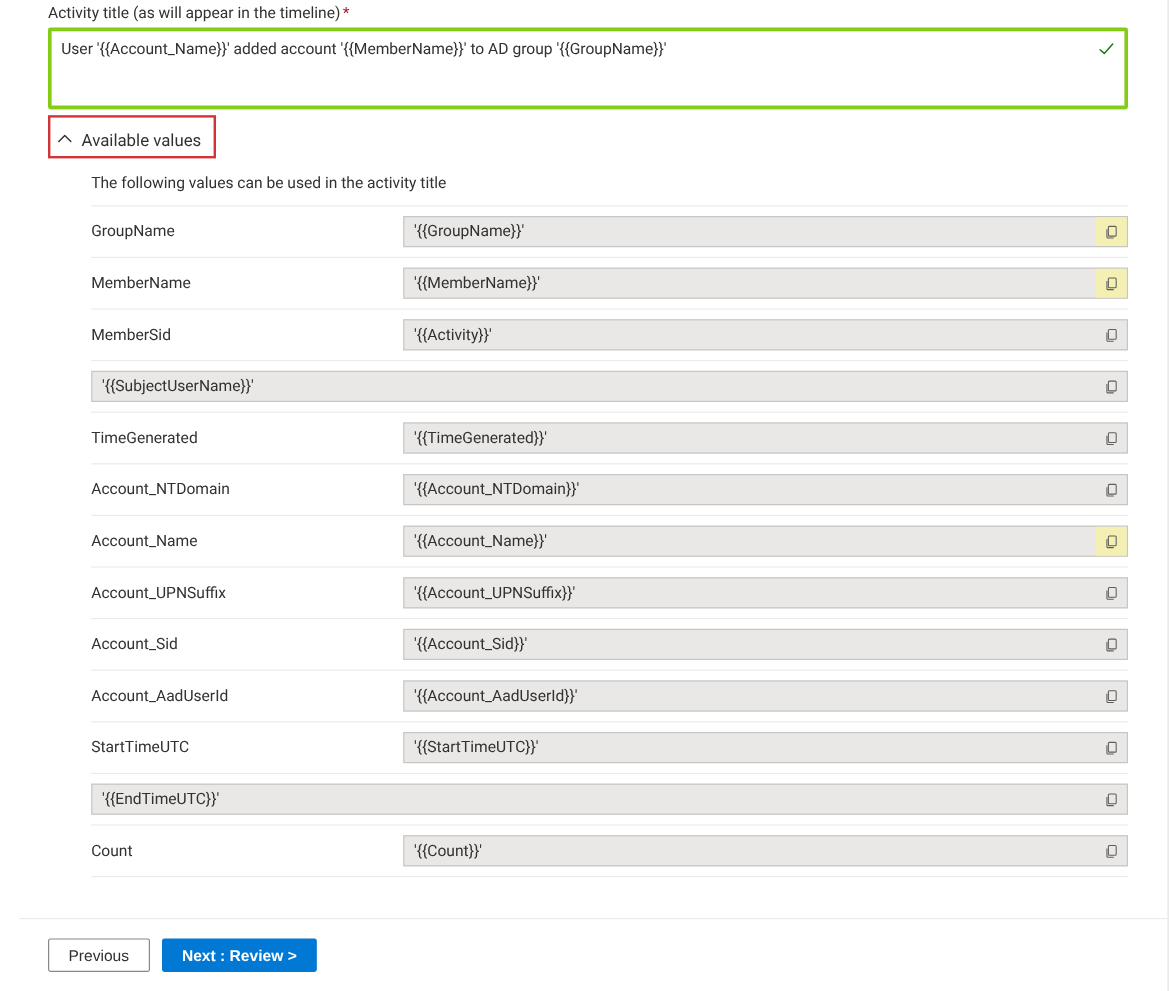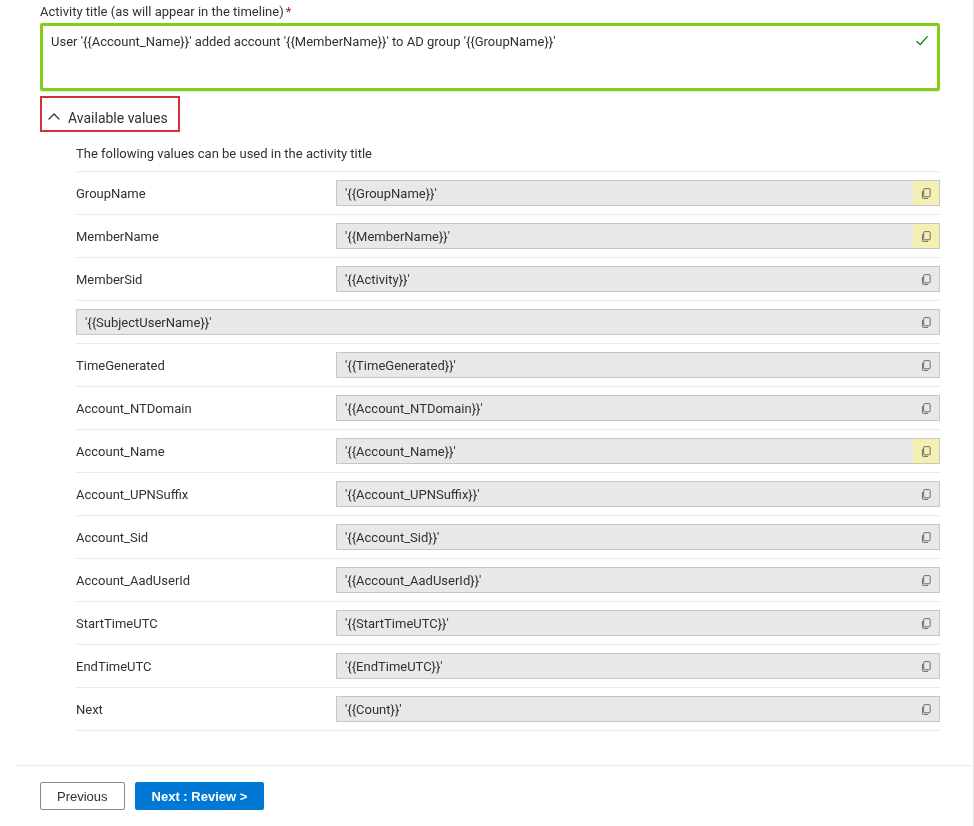--- a/index.html
+++ b/index.html
@@ -354,33 +354,32 @@
               <span>'{{StartTimeUTC}}'</span>
               <div class="copy-btn">
                 <svg viewBox="0 0 16 16">
                   <rect x="4.5" y="2" width="8" height="10" rx="1" fill="none" stroke="#605e5c" stroke-width="1.1"></rect>
                   <path d="M3 5 V13 a1 1 0 0 0 1 1 H10" fill="none" stroke="#605e5c" stroke-width="1.1"></path>
                 </svg>
               </div>
             </div>
           </div>
           <div class="value-row">
-            <div class="value-name">EndTimeUTC</div>
             <div class="value-box">
               <span>'{{EndTimeUTC}}'</span>
               <div class="copy-btn">
                 <svg viewBox="0 0 16 16">
                   <rect x="4.5" y="2" width="8" height="10" rx="1" fill="none" stroke="#605e5c" stroke-width="1.1"></rect>
                   <path d="M3 5 V13 a1 1 0 0 0 1 1 H10" fill="none" stroke="#605e5c" stroke-width="1.1"></path>
                 </svg>
               </div>
             </div>
           </div>
           <div class="value-row">
-            <div class="value-name">Next</div>
+            <div class="value-name">Count</div>
             <div class="value-box">
               <span>'{{Count}}'</span>
               <div class="copy-btn">
                 <svg viewBox="0 0 16 16">
                   <rect x="4.5" y="2" width="8" height="10" rx="1" fill="none" stroke="#605e5c" stroke-width="1.1"></rect>
                   <path d="M3 5 V13 a1 1 0 0 0 1 1 H10" fill="none" stroke="#605e5c" stroke-width="1.1"></path>
                 </svg>
               </div>
             </div>
           </div>

